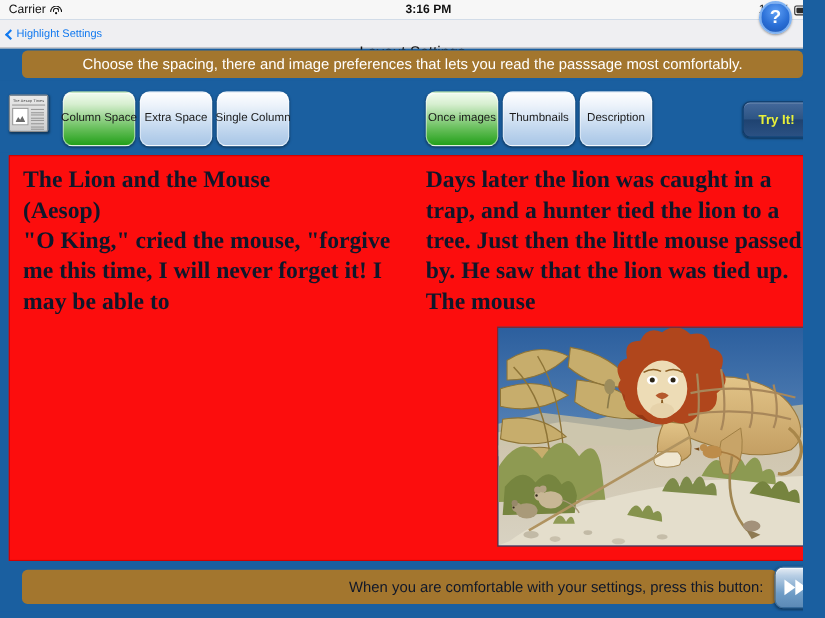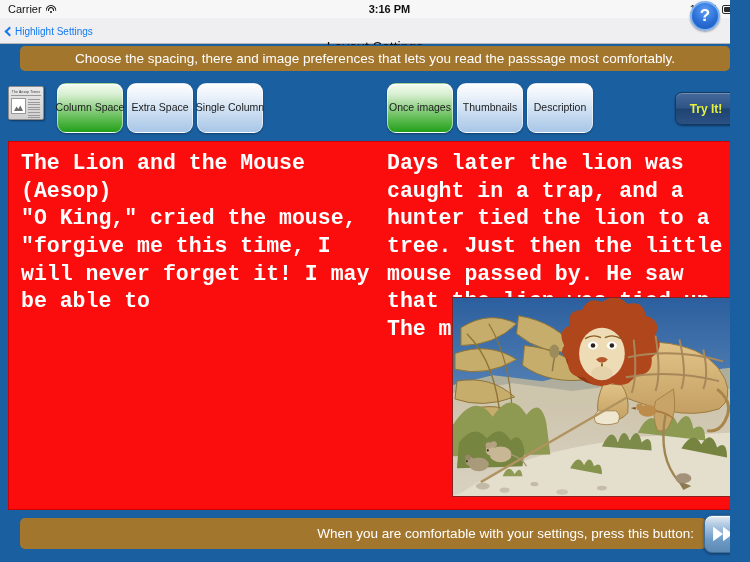--- a/index.html
+++ b/index.html
@@ -144,22 +144,22 @@
     position:absolute; left:8px; top:141px;
     width:734px; height:369px;
     background:#fc0d0d;
     border:1px solid #d20000;
     overflow:hidden;
   }
   .col {
     position:absolute; top:8px;
     width:350px; height:355px;
     overflow:hidden;
-    color:#ffffff;
-    font-family:Liberation Mono, monospace;
+    color:#0f172a;
+    font-family:Liberation Serif, serif;
     font-weight:bold;
     font-size:21.5px;
     line-height:1.285;
   }
   .col-left  { left:12px; }
   .col-right { left:378px; }
   .col p { margin:0; }
 
   .story-img {
     position:absolute; left:443px; top:155px;
@@ -173,21 +173,21 @@
   
   .bottombar {
     position:absolute; left:0; top:510px; width:750px; height:52px;
     background:#1a5fa0;
   }
   .bottom-pill {
     position:absolute; left:20px; top:8px; width:686px; height:31px;
     background:#a3762e; border-radius:5px;
     display:flex; align-items:center; justify-content:flex-end;
     padding-right:12px;
-    color:#ffffff; font-size:13.5px;
+    color:#0f172a; font-size:13.5px;
   }
   .ffwd {
     position:absolute; right:8px; top:5px;
     width:38px; height:38px; border-radius:8px;
     background: linear-gradient(#e8eef5 0%, #b9cfe5 20%, #6e9cc6 65%, #5c8ab6 100%);
     border:1px solid #3e6d99;
     box-shadow:0 1px 3px rgba(0,0,0,.45), inset 0 1px 0 rgba(255,255,255,.8);
     display:flex; align-items:center; justify-content:center;
     cursor:pointer;
   }

